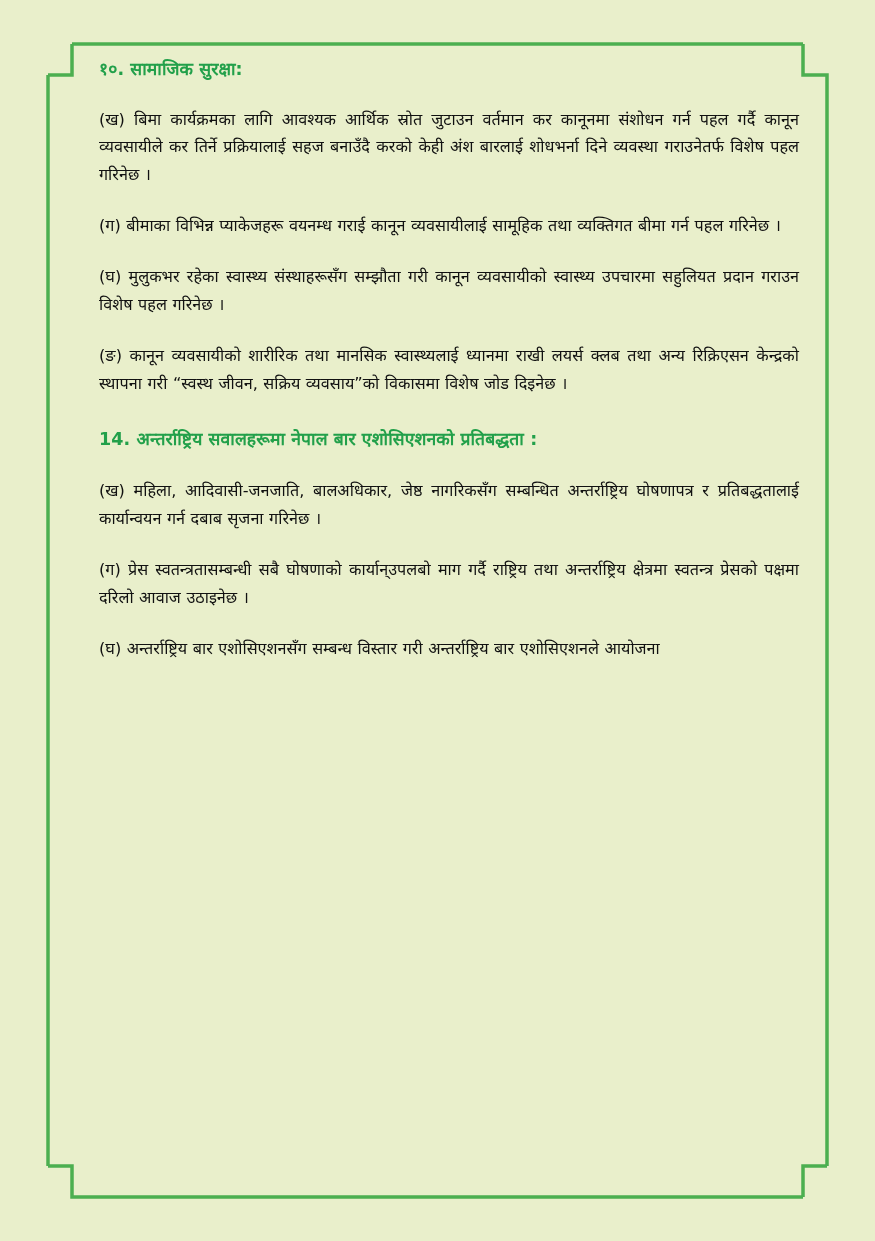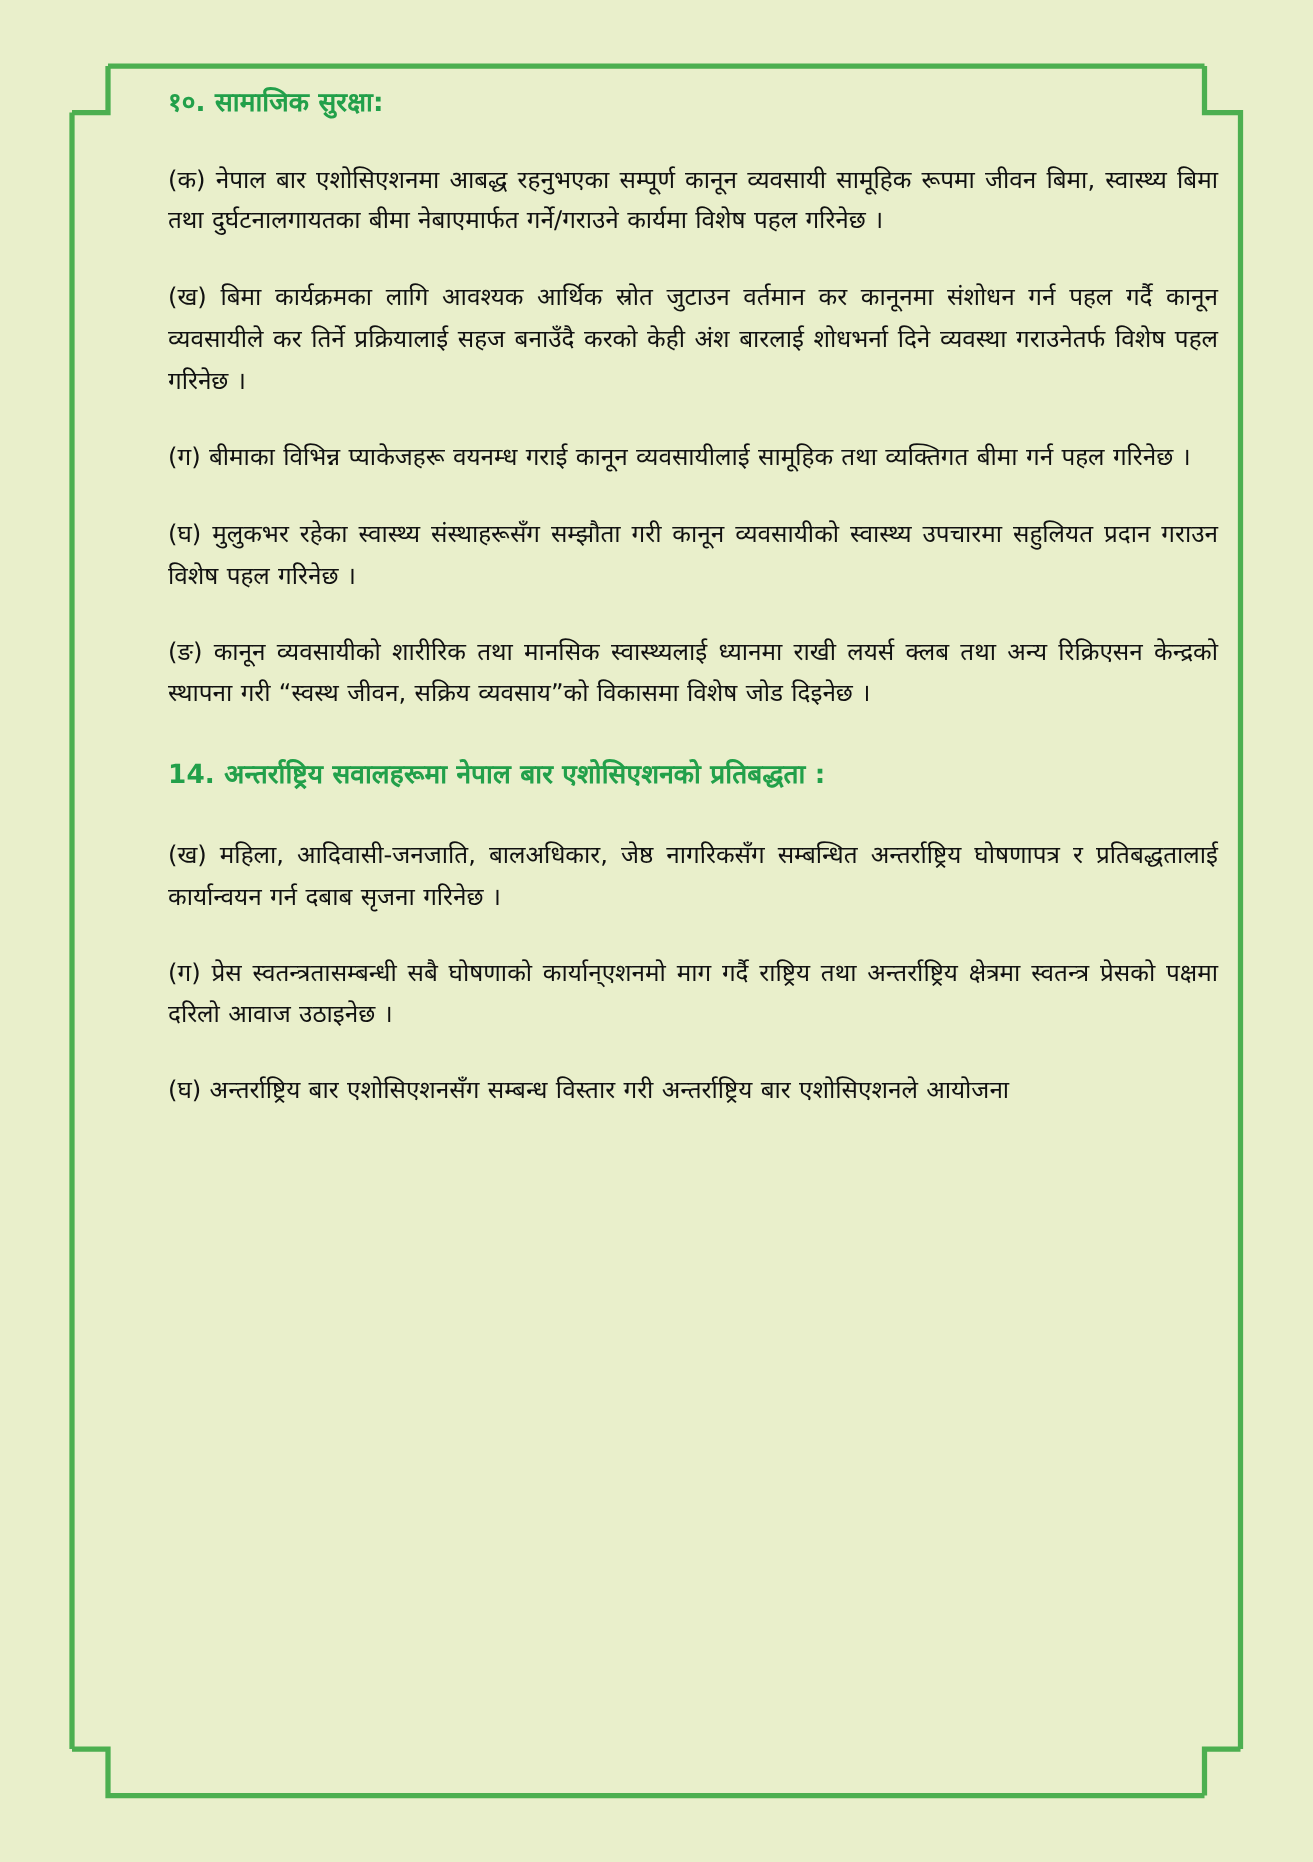--- a/index.html
+++ b/index.html
@@ -28,21 +28,21 @@
     left: 0;
     top: 0;
     width: 875px;
     height: 1241px;
     pointer-events: none;
   }
 
   
   .content {
     position: absolute;
-    left: 112px;
+    left: 99px;
     top: 58px;
     width: 700px;
     box-sizing: border-box;
   }
 
   .section-heading {
     color: #22a04a;
     font-weight: bold;
     font-size: 17.5px;
     line-height: 1.35;
@@ -86,26 +86,25 @@
 
     <path d="M 48 1166 L 72 1166 L 72 1197 L 803 1197" fill="none" stroke="#4caf50" stroke-width="3.5"></path>
 
     <path d="M 803 1197 L 803 1166 L 827 1166" fill="none" stroke="#4caf50" stroke-width="3.5"></path>
   </svg>
 
   <div class="content">
 
     <h2 class="section-heading">१०. सामाजिक सुरक्षा:</h2>
 
-    <p class="para">(क) नेपाल बार एशोसिएशनमा आबद्ध रहनुभएका सम्पूर्ण कानून व्यवसायी सामूहिक रूपमा जीवन बिमा, स्वास्थ्य बिमा तथा दुर्घटनालगायतका बीमा नेबाएमार्फत गर्ने/गराउने कार्यमा विशेष पहल गरिनेछ ।</p>
     <p class="para">(ख) बिमा कार्यक्रमका लागि आवश्यक आर्थिक स्रोत जुटाउन वर्तमान कर कानूनमा संशोधन गर्न पहल गर्दै कानून व्यवसायीले कर तिर्ने प्रक्रियालाई सहज बनाउँदै करको केही अंश बारलाई शोधभर्ना दिने व्यवस्था गराउनेतर्फ विशेष पहल गरिनेछ ।</p>
     <p class="para">(ग) बीमाका विभिन्न प्याकेजहरू वयनम्ध गराई कानून व्यवसायीलाई सामूहिक तथा व्यक्तिगत बीमा गर्न पहल गरिनेछ ।</p>
     <p class="para">(घ) मुलुकभर रहेका स्वास्थ्य संस्थाहरूसँग सम्झौता गरी कानून व्यवसायीको स्वास्थ्य उपचारमा सहुलियत प्रदान गराउन विशेष पहल गरिनेछ ।</p>
     <p class="para">(ङ) कानून व्यवसायीको शारीरिक तथा मानसिक स्वास्थ्यलाई ध्यानमा राखी लयर्स क्लब तथा अन्य रिक्रिएसन केन्द्रको स्थापना गरी “स्वस्थ जीवन, सक्रिय व्यवसाय”को विकासमा विशेष जोड दिइनेछ ।</p>
 
     <h2 class="section-heading second">14. अन्तर्राष्ट्रिय सवालहरूमा नेपाल बार एशोसिएशनको प्रतिबद्धता :</h2>
 
     <p class="para">(ख) महिला, आदिवासी-जनजाति, बालअधिकार, जेष्ठ नागरिकसँग सम्बन्धित अन्तर्राष्ट्रिय घोषणापत्र र प्रतिबद्धतालाई कार्यान्वयन गर्न दबाब सृजना गरिनेछ ।</p>
-    <p class="para">(ग) प्रेस स्वतन्त्रतासम्बन्धी सबै घोषणाको कार्यान्एशनमो माग गर्दै राष्ट्रिय तथा अन्तर्राष्ट्रिय क्षेत्रमा स्वतन्त्र प्रेसको पक्षमा दरिलो आवाज उठाइनेछ ।</p>
+    <p class="para">(ग) प्रेस स्वतन्त्रतासम्बन्धी सबै घोषणाको कार्यान्उपलबो माग गर्दै राष्ट्रिय तथा अन्तर्राष्ट्रिय क्षेत्रमा स्वतन्त्र प्रेसको पक्षमा दरिलो आवाज उठाइनेछ ।</p>
     <p class="para">(घ) अन्तर्राष्ट्रिय बार एशोसिएशनसँग सम्बन्ध विस्तार गरी अन्तर्राष्ट्रिय बार एशोसिएशनले आयोजना</p>
 
   </div>
 </div>
 
 </body></html>

